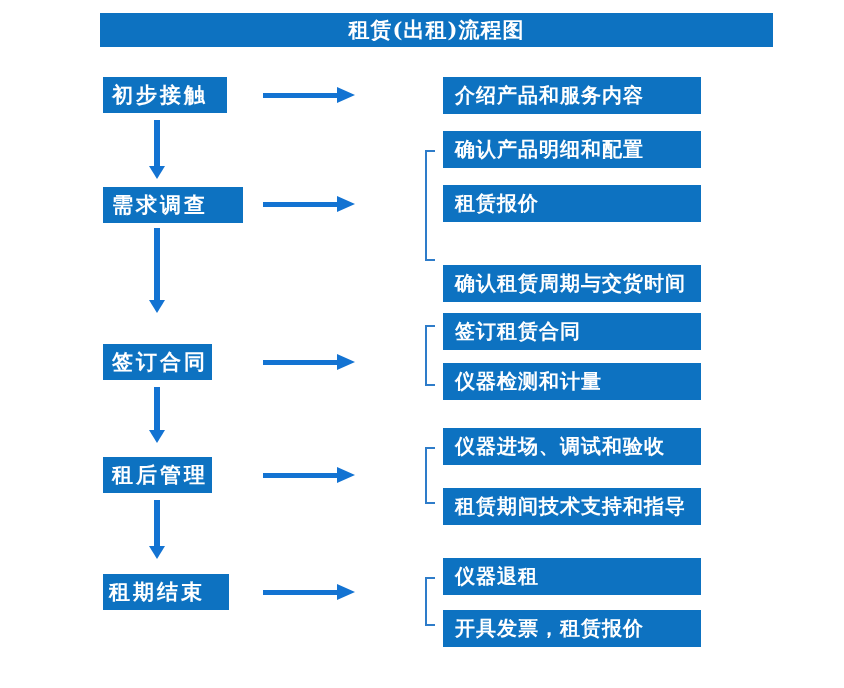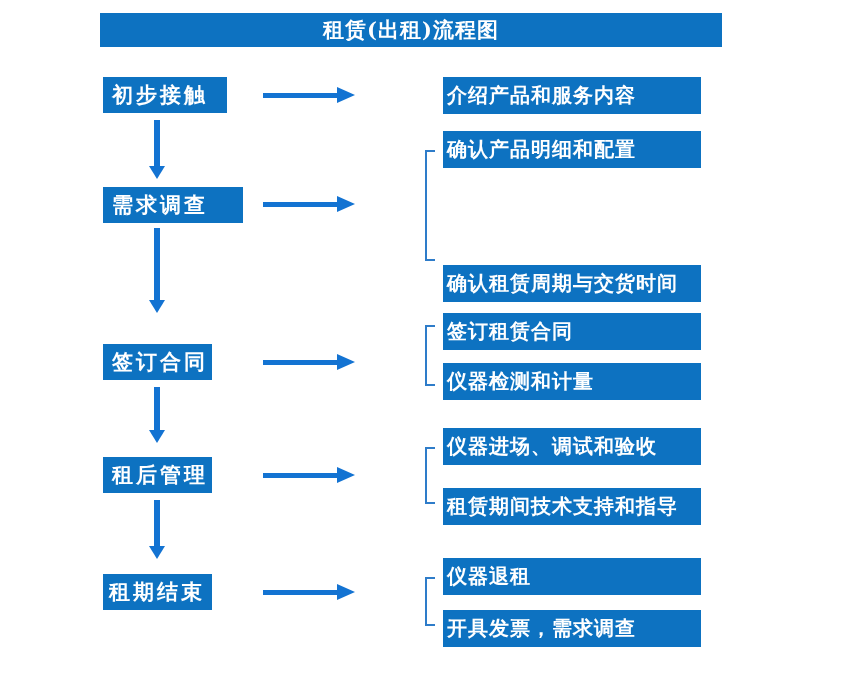--- a/index.html
+++ b/index.html
@@ -14,33 +14,33 @@
     position:absolute;
     background:#0d72c1;
     color:#ffffff;
     font-weight:bold;
     white-space:nowrap;
     display:flex;
     align-items:center;
     box-sizing:border-box;
   }
   .title-bar{
-    left:100px;top:13px;width:622px;height:34px;
+    left:100px;top:13px;width:673px;height:34px;
     justify-content:center;
     font-size:21px;letter-spacing:1px;
   }
   .stage-box{
     left:103px;height:36px;
     font-size:21px;letter-spacing:3px;
     padding-left:9px;
   }
   .detail-box{
     left:443px;width:258px;height:37px;
     font-size:20px;letter-spacing:1px;
-    padding-left:4px;
+    padding-left:12px;
   }
   
   .h-arrow{position:absolute;width:92px;height:16px;}
   .h-arrow .line{position:absolute;left:0;top:6px;width:74px;height:5px;background:#1373d2;}
   .h-arrow .head{position:absolute;left:74px;top:0;width:0;height:0;
     border-left:18px solid #1373d2;border-top:8px solid transparent;border-bottom:8px solid transparent;}
   
   .v-arrow{position:absolute;left:149px;width:16px;}
   .v-arrow .line{position:absolute;left:5px;top:0;width:6px;background:#1373d2;}
   .v-arrow .head{position:absolute;left:0;bottom:0;width:0;height:0;
@@ -58,21 +58,21 @@
 <body>
 
 <div class="canvas">
 
   <div class="blue-box title-bar">租赁(出租)流程图</div>
 
   <div class="blue-box stage-box" style="top:77px;width:124px;">初步接触</div>
   <div class="blue-box stage-box" style="top:187px;width:140px;">需求调查</div>
   <div class="blue-box stage-box" style="top:344px;width:109px;">签订合同</div>
   <div class="blue-box stage-box" style="top:457px;width:109px;">租后管理</div>
-  <div class="blue-box stage-box" style="top:574px;width:109px;padding-left:6px;">租期结束</div>
+  <div class="blue-box stage-box" style="top:574px;width:126px;padding-left:6px;">租期结束</div>
 
   <div class="v-arrow" style="top:120px;height:59px;">
       <div class="line" style="height:46px;"></div>
       <div class="head"></div>
     </div>
   <div class="v-arrow" style="top:228px;height:85px;">
       <div class="line" style="height:72px;"></div>
       <div class="head"></div>
     </div>
   <div class="v-arrow" style="top:387px;height:56px;">
@@ -106,24 +106,25 @@
     </div>
 
   <div class="bracket" style="top:150px;height:111px;"></div>
   <div class="bracket" style="top:325px;height:61px;"></div>
   <div class="bracket" style="top:447px;height:57px;"></div>
   <div class="bracket" style="top:577px;height:49px;"></div>
 
   <div class="blue-box detail-box" style="top:77px;">介绍产品和服务内容</div>
 
   <div class="blue-box detail-box" style="top:131px;">确认产品明细和配置</div>
+  <div class="blue-box detail-box" style="top:185px;">租赁报价</div>
   <div class="blue-box detail-box" style="top:240px;margin-top:25px;">确认租赁周期与交货时间</div>
 
   <div class="blue-box detail-box" style="top:313px;font-family:Liberation Serif, serif;">签订租赁合同</div>
   <div class="blue-box detail-box" style="top:363px;text-align:center;">仪器检测和计量</div>
 
   <div class="blue-box detail-box" style="top:428px;">仪器进场、调试和验收</div>
   <div class="blue-box detail-box" style="top:488px;">租赁期间技术支持和指导</div>
 
   <div class="blue-box detail-box" style="top:558px;">仪器退租</div>
-  <div class="blue-box detail-box" style="top:610px;">开具发票，需求调查</div>
+  <div class="blue-box detail-box" style="top:610px;">开具发票，租赁报价</div>
 
 </div>
 
 </body></html>

